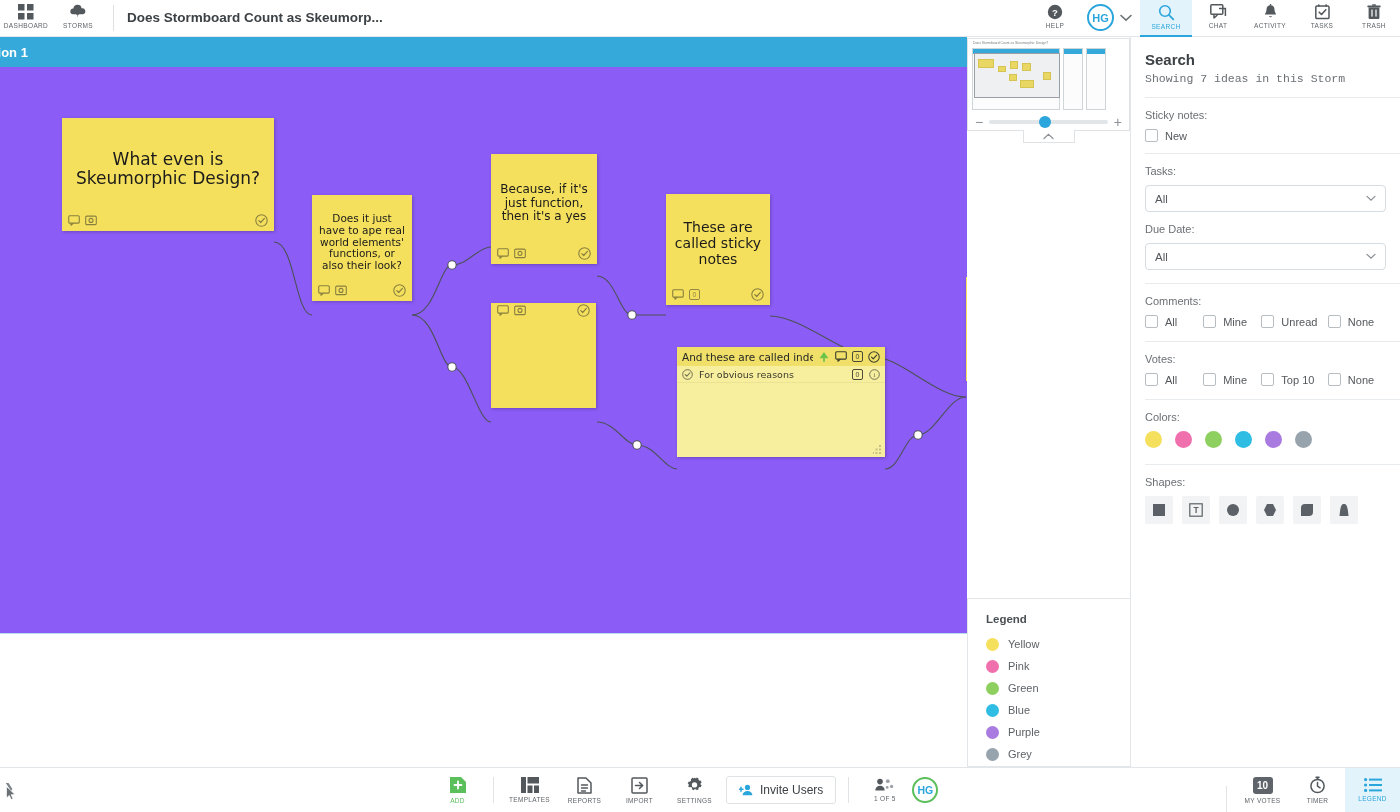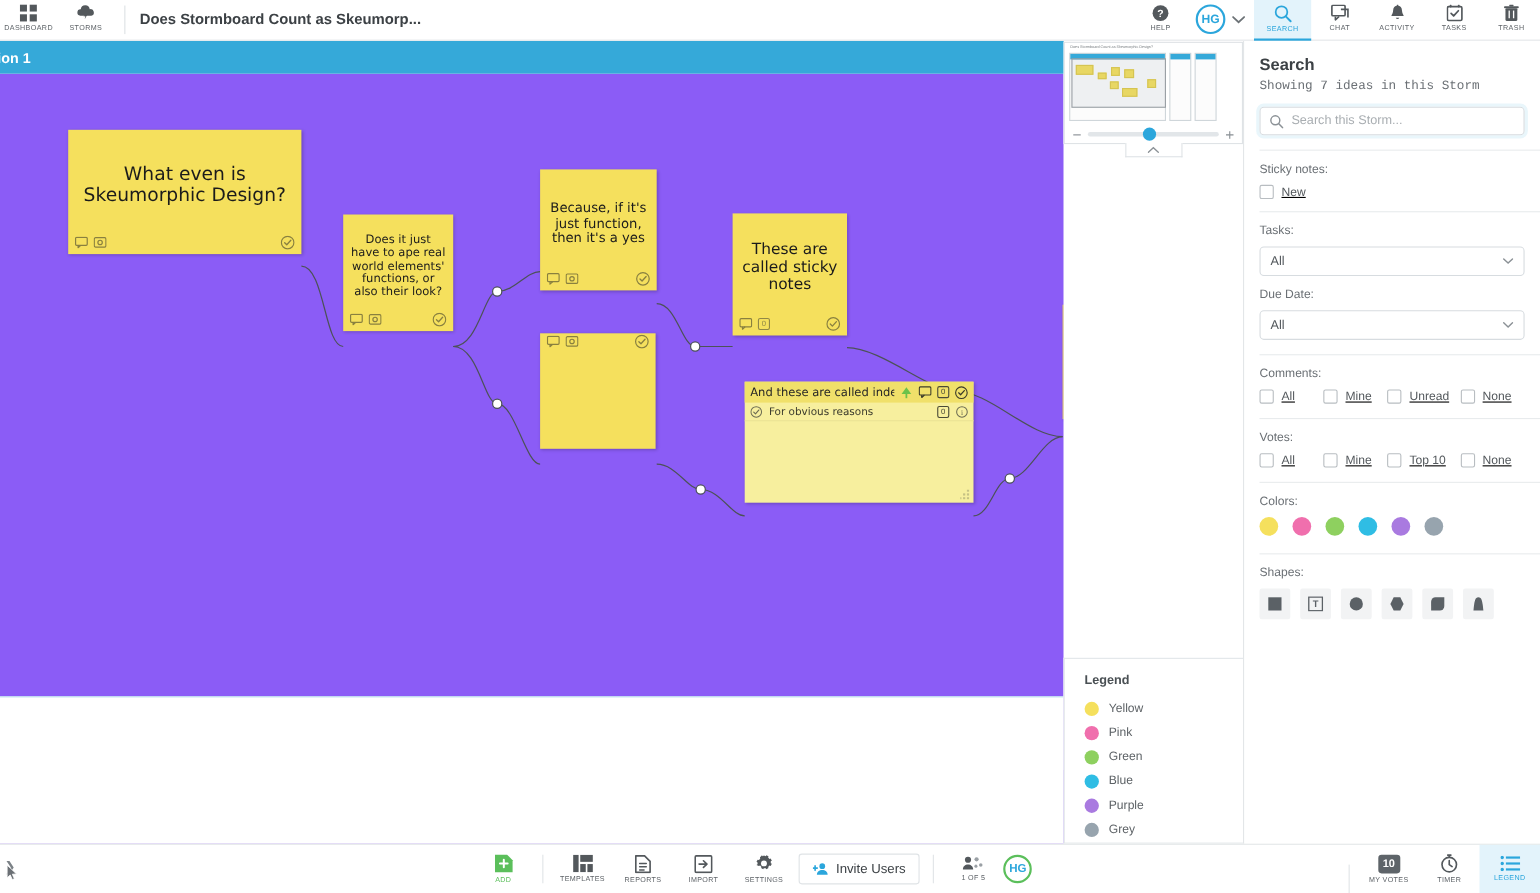--- a/index.html
+++ b/index.html
@@ -171,21 +171,21 @@
     font-family: "Liberation Sans", sans-serif; flex: 1; background: transparent;
   }
   .search-field input::placeholder { color: #a9aeb2; }
   .panel-sep { height: 1px; background: #e8ebed; margin: 0 -14px 0 0; }
   .flabel { font-size: 11px; color: #6b7075; margin: 11px 0 8px 0; }
   .cbox {
     width: 13px; height: 13px; border: 1px solid #b8bdc1; border-radius: 2px;
     background: #fff; display: inline-block; cursor: pointer; flex: 0 0 13px;
   }
   .cb-wrap { display: flex; align-items: center; gap: 7px; font-size: 11px; color: #53585c; cursor: pointer; }
-  .cb-row { display: flex; align-items: flex-end; gap: 0; text-decoration: underline; }
+  .cb-row { display: flex; align-items: flex-end; gap: 0; }
   .cb-row > .cb-wrap { width: 63px; }
   .select {
     height: 27px; border: 1px solid #d7dce0; border-radius: 4px; display: flex;
     align-items: center; padding: 0 9px; font-size: 11.5px; color: #53585c;
     cursor: pointer; margin-bottom: 2px;
   }
   .select .sv { flex: 1; }
   .swatches { display: flex; gap: 13px; margin-top: 2px; }
   .swatch { width: 17px; height: 17px; border-radius: 50%; cursor: pointer; }
   .shapes { display: flex; gap: 9px; margin-top: 3px; }
@@ -561,27 +561,20 @@
     <div class="legend-row">
       <span class="dot" style="background:#97a4ae"></span>
       <span>Grey</span>
     </div>
   </div>
 
   <div class="panel">
     <h2>Search</h2>
     <div class="sub">Showing 7 ideas in this Storm</div>
 
-    <div class="search-field">
-      <svg width="13" height="13" viewBox="0 0 14 14">
-        <circle cx="5.8" cy="5.8" r="4.4" stroke="#8b9196" stroke-width="1.4" fill="none"></circle>
-        <path d="M9.2 9.2 13 13" stroke="#8b9196" stroke-width="1.5" stroke-linecap="round"></path>
-      </svg>
-      <input type="text" placeholder="Search this Storm..." style="">
-    </div>
     <div class="panel-sep"></div>
 
     <div class="flabel">Sticky notes:</div>
     <div class="cb-row">
       <label class="cb-wrap">
         <span class="cbox"></span>
         <span>New</span>
       </label>
     </div>
     <div class="panel-sep" style="margin-top:11px;"></div>

